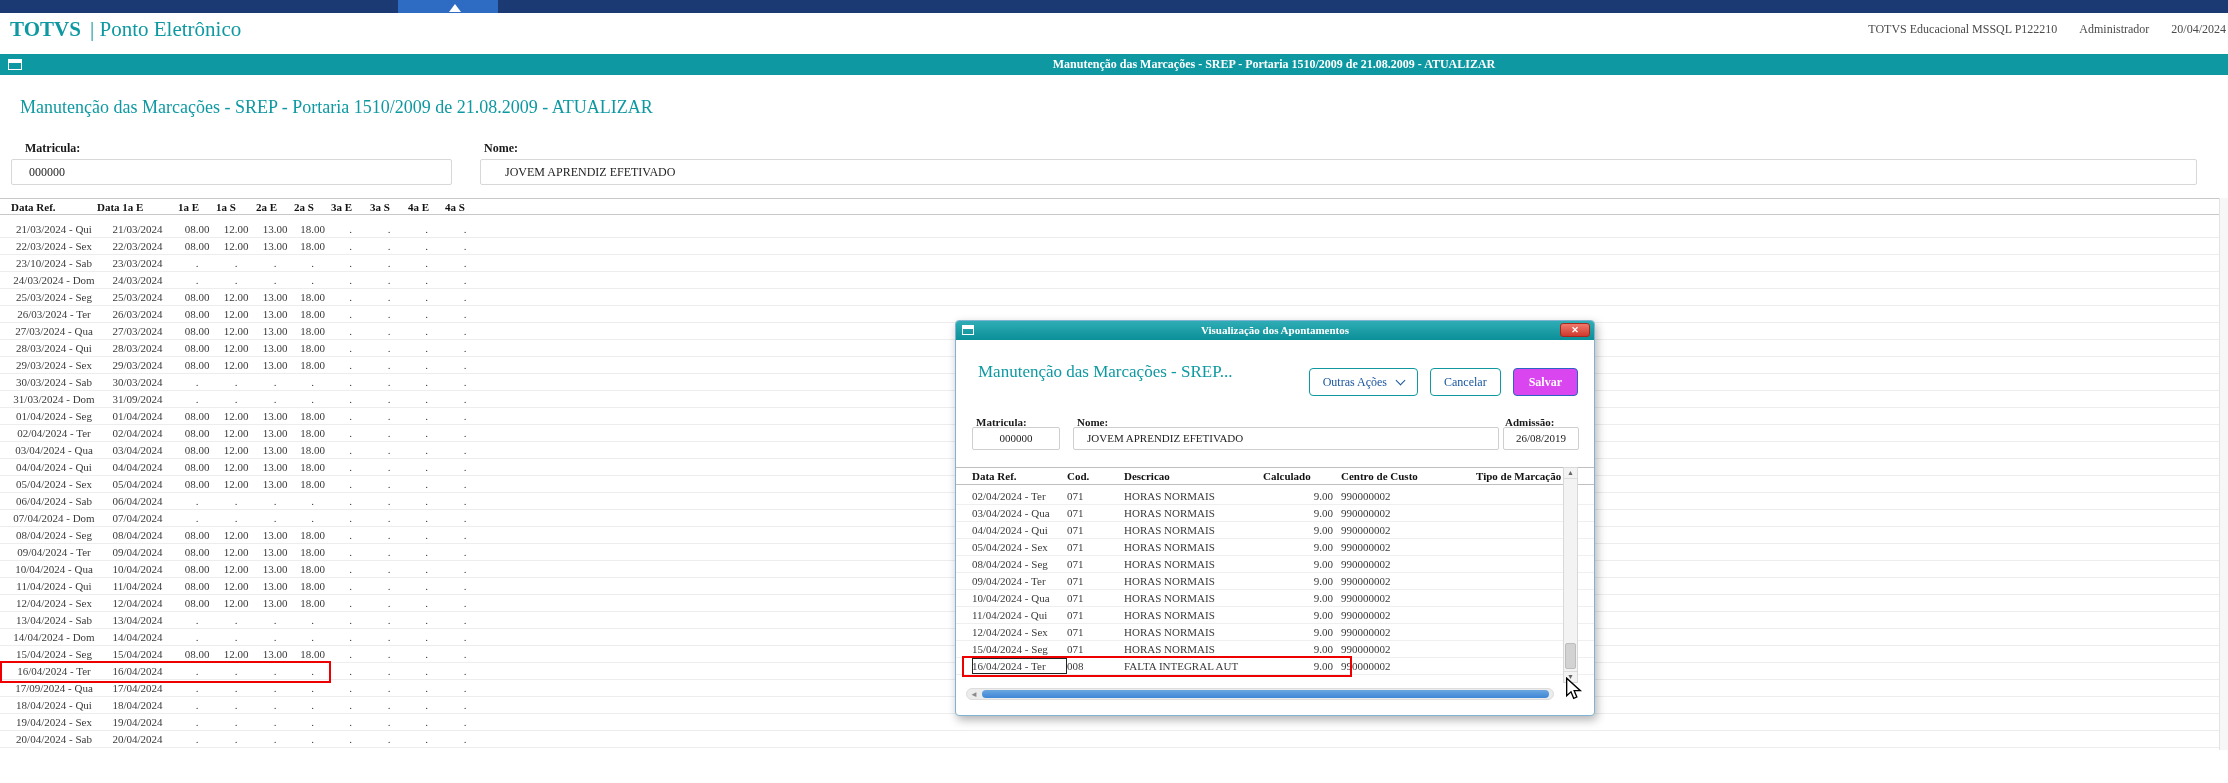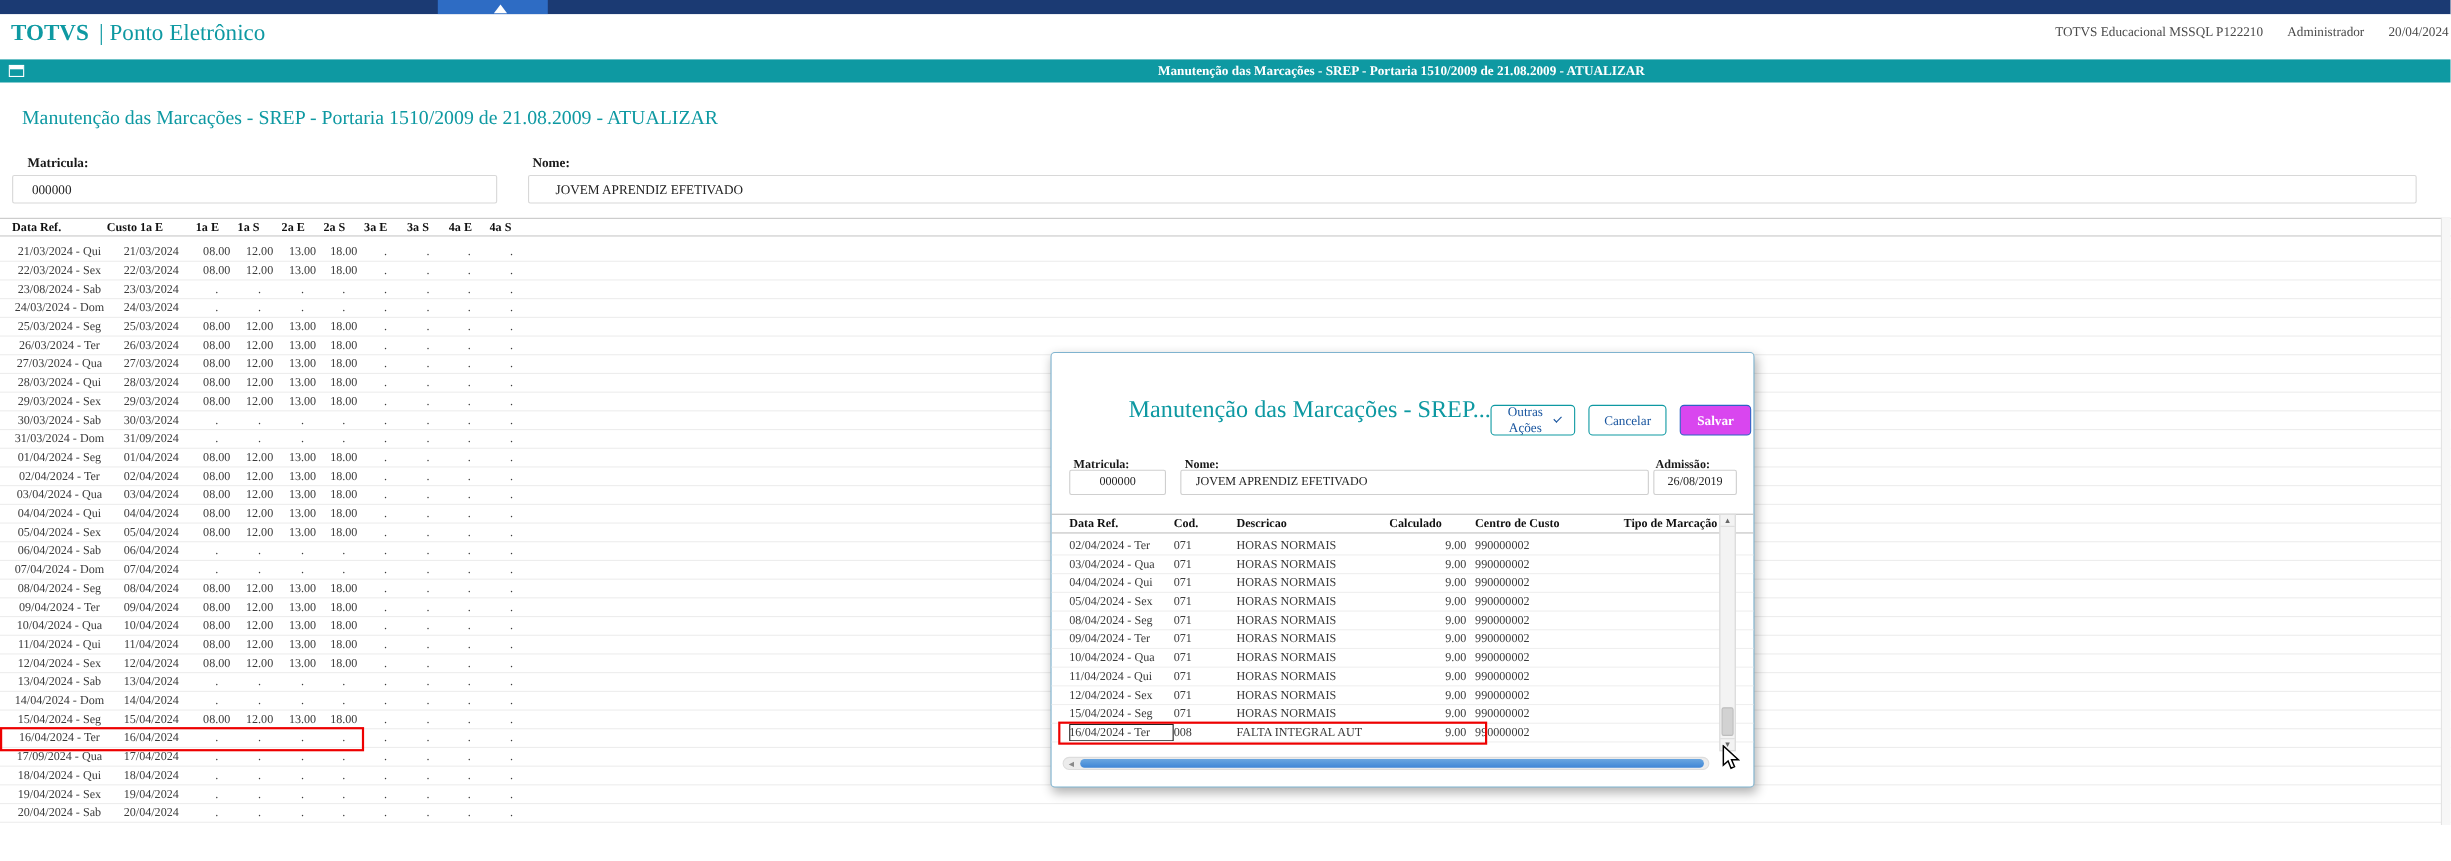--- a/index.html
+++ b/index.html
@@ -63,21 +63,21 @@
   .m-titlebar { position:absolute; left:0; top:0; right:0; height:19px; border-radius:3px 3px 0 0;
     background:linear-gradient(#2fadb6,#0b8f98); }
   .m-titlebar .win-icon { left:6px; top:4px; width:12px; height:10px; }
   .m-titlebar-text { text-align:center; line-height:19px; color:#fff; font-size:11px; font-weight:700; }
   .m-close { position:absolute; right:4px; top:2px; width:30px; height:14px; border-radius:3px;
     background:linear-gradient(#f07a6c,#cf3a2d); border:1px solid #a52a1d;
     color:#fff; font-size:9px; font-weight:700; text-align:center; line-height:12px; cursor:pointer; }
 
   .m-title-row { position:absolute; left:22px; top:36px; right:16px; height:30px;
     display:flex; align-items:center; justify-content:space-between; }
-  .m-title { font-size:22px; color:#0e99a2; white-space:nowrap;margin-left:48px; }
+  .m-title { font-size:17px; color:#0e99a2; white-space:nowrap; }
   .m-buttons { display:flex; align-items:center; gap:12px;margin-top:20px; }
   .btn { height:28px; border-radius:4px; font-size:12px; display:flex; align-items:center; }
   .btn.outline { border:1px solid #0e99a2; background:#fff; color:#17549e; padding:0 13px; }
   .btn.primary { background:#d946ef; border:1px solid #2d62c4; color:#fff; font-weight:700; padding:0 15px; }
   .chev { width:7px; height:7px; border-right:1.6px solid #17549e; border-bottom:1.6px solid #17549e;
     transform:rotate(45deg); margin-left:10px; margin-top:-4px; }
 
   .m-label { position:absolute; font-size:11px; font-weight:700; color:#1a1a1a; white-space:nowrap; }
   .m-lbl-matricula { left:20px; top:95px; }
   .m-lbl-nome { left:121px; top:95px; }
@@ -147,21 +147,21 @@
   <div class="page-title">Manutenção das Marcações - SREP - Portaria 1510/2009 de 21.08.2009 - ATUALIZAR</div>
 
   <div class="field-label lbl-matricula">Matricula:</div>
   <div class="input box-matricula">000000</div>
   <div class="field-label lbl-nome">Nome:</div>
   <div class="input box-nome">JOVEM APRENDIZ EFETIVADO</div>
 
   <div id="main-grid">
     <div class="hdr-row cols-main">
         <div class="hcell c0">Data Ref.</div>
-        <div class="hcell c1">Custo 1a E</div>
+        <div class="hcell c1">Data 1a E</div>
         <div class="hcell c2">1a E</div>
         <div class="hcell c3">1a S</div>
         <div class="hcell c4">2a E</div>
         <div class="hcell c5">2a S</div>
         <div class="hcell c6">3a E</div>
         <div class="hcell c7">3a S</div>
         <div class="hcell c8">4a E</div>
         <div class="hcell c9">4a S</div>
       </div>
     <div class="body">
@@ -183,21 +183,21 @@
           <div class="cell c2">08.00</div>
           <div class="cell c3">12.00</div>
           <div class="cell c4">13.00</div>
           <div class="cell c5">18.00</div>
           <div class="cell c6">.</div>
           <div class="cell c7">.</div>
           <div class="cell c8">.</div>
           <div class="cell c9">.</div>
         </div>
         <div class="row cols-main">
-          <div class="cell c0">23/08/2024 - Sab</div>
+          <div class="cell c0">23/10/2024 - Sab</div>
           <div class="cell c1">23/03/2024</div>
           <div class="cell c2">.</div>
           <div class="cell c3">.</div>
           <div class="cell c4">.</div>
           <div class="cell c5">.</div>
           <div class="cell c6">.</div>
           <div class="cell c7">.</div>
           <div class="cell c8">.</div>
           <div class="cell c9">.</div>
         </div>
@@ -536,20 +536,27 @@
           <div class="cell c7">.</div>
           <div class="cell c8">.</div>
           <div class="cell c9">.</div>
         </div>
       </div>
   </div>
 
   <div class="page-vscroll"></div>
 
   <div class="modal">
+    <div class="m-titlebar">
+      <div class="win-icon"></div>
+      <div class="m-titlebar-text">Visualização dos Apontamentos</div>
+      <div class="m-close">
+        <span>✕</span>
+      </div>
+    </div>
 
     <div class="m-title-row">
       <div class="m-title">Manutenção das Marcações - SREP...</div>
       <div class="m-buttons">
         <button class="btn outline">
           <span>Outras Ações</span>
           <span class="chev"></span>
         </button>
         <button class="btn outline">Cancelar</button>
         <button class="btn primary">Salvar</button>

